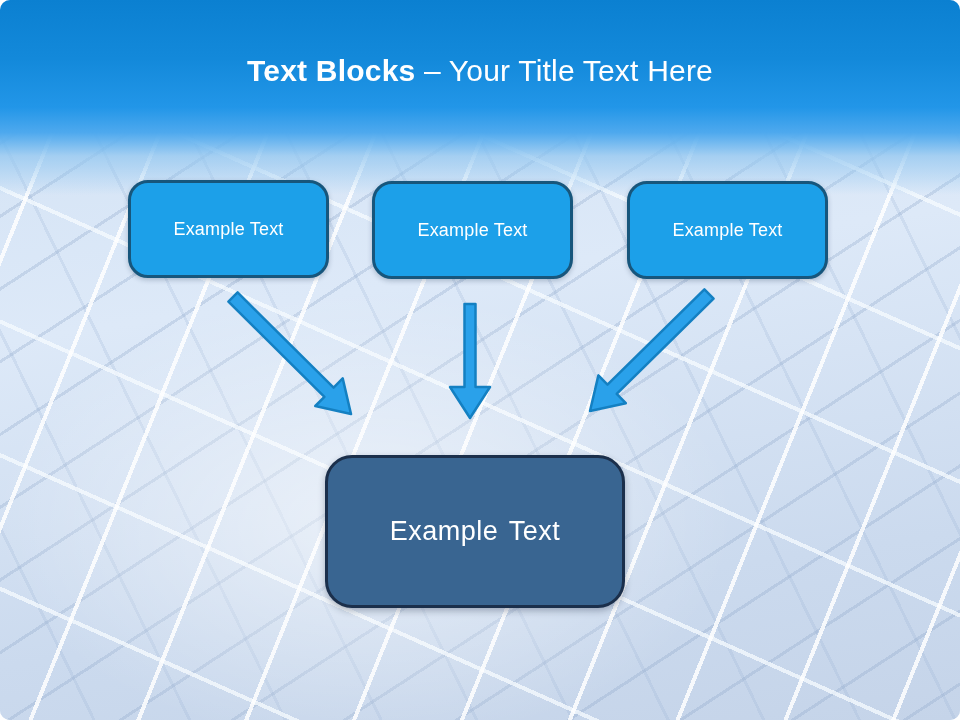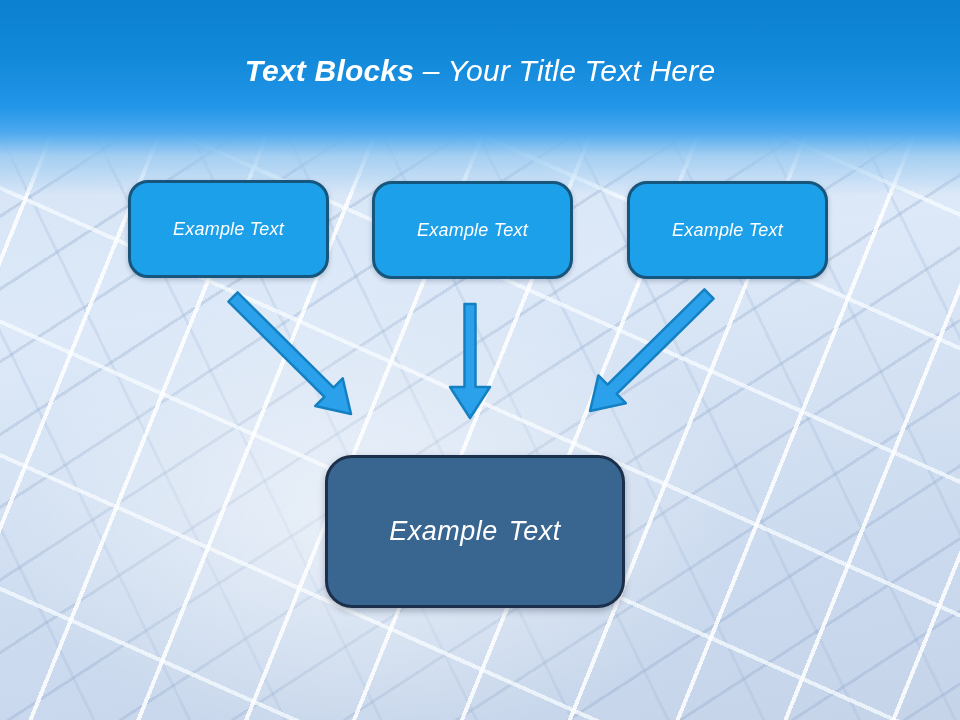--- a/index.html
+++ b/index.html
@@ -10,24 +10,23 @@
   }
   .stage {
     width: 960px;
     height: 720px;
     position: relative;
     overflow: hidden;
   }
   .slide {
     position: absolute;
     inset: 0;
-    border-radius: 0;
+    border-radius: 10px;
     overflow: hidden;
     background: #d2e2f4;
-    font-style: italic;
   }
   
   .bg {
     position: absolute;
     inset: 0;
     background:
       radial-gradient(ellipse 55% 45% at 38% 72%, rgba(255,255,255,0.55), rgba(255,255,255,0) 70%),
       repeating-linear-gradient(112deg, rgba(255,255,255,0) 0 96px, rgba(255,255,255,0.85) 96px 100px),
       repeating-linear-gradient(24deg, rgba(246,251,255,0) 0 118px, rgba(246,251,255,0.75) 118px 122px),
       repeating-linear-gradient(147deg, rgba(140,165,200,0) 0 58px, rgba(140,165,200,0.30) 58px 61px),

